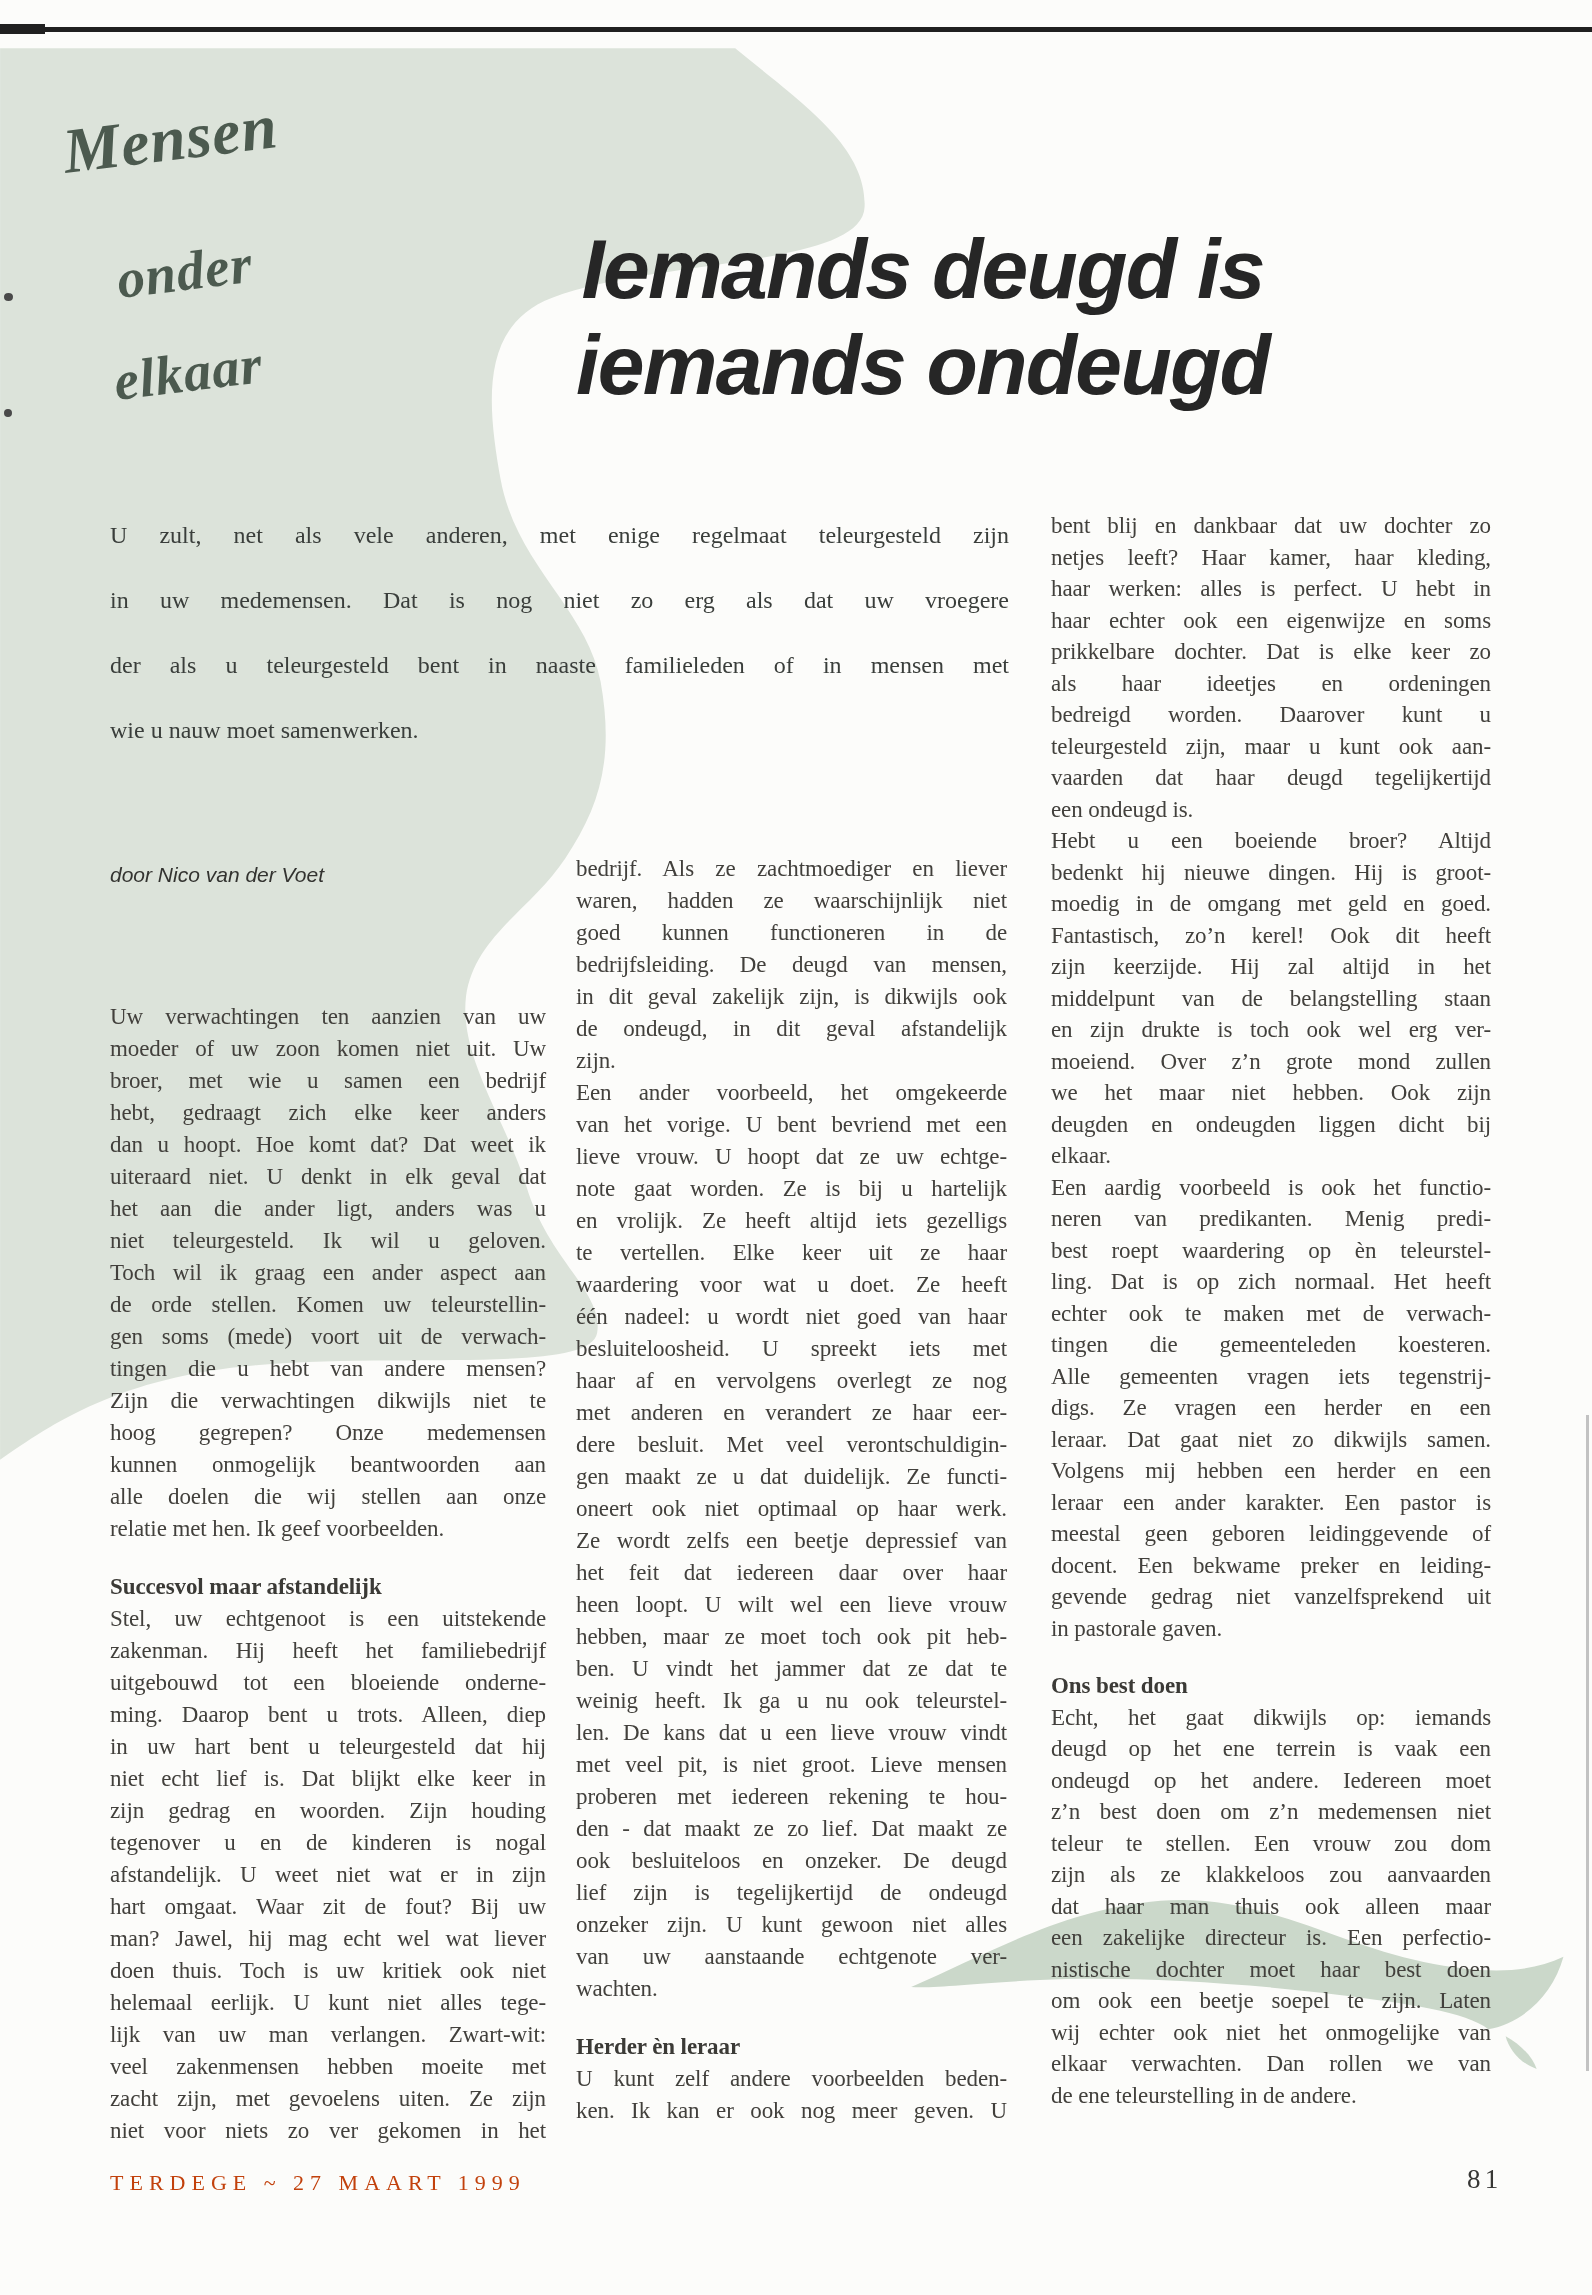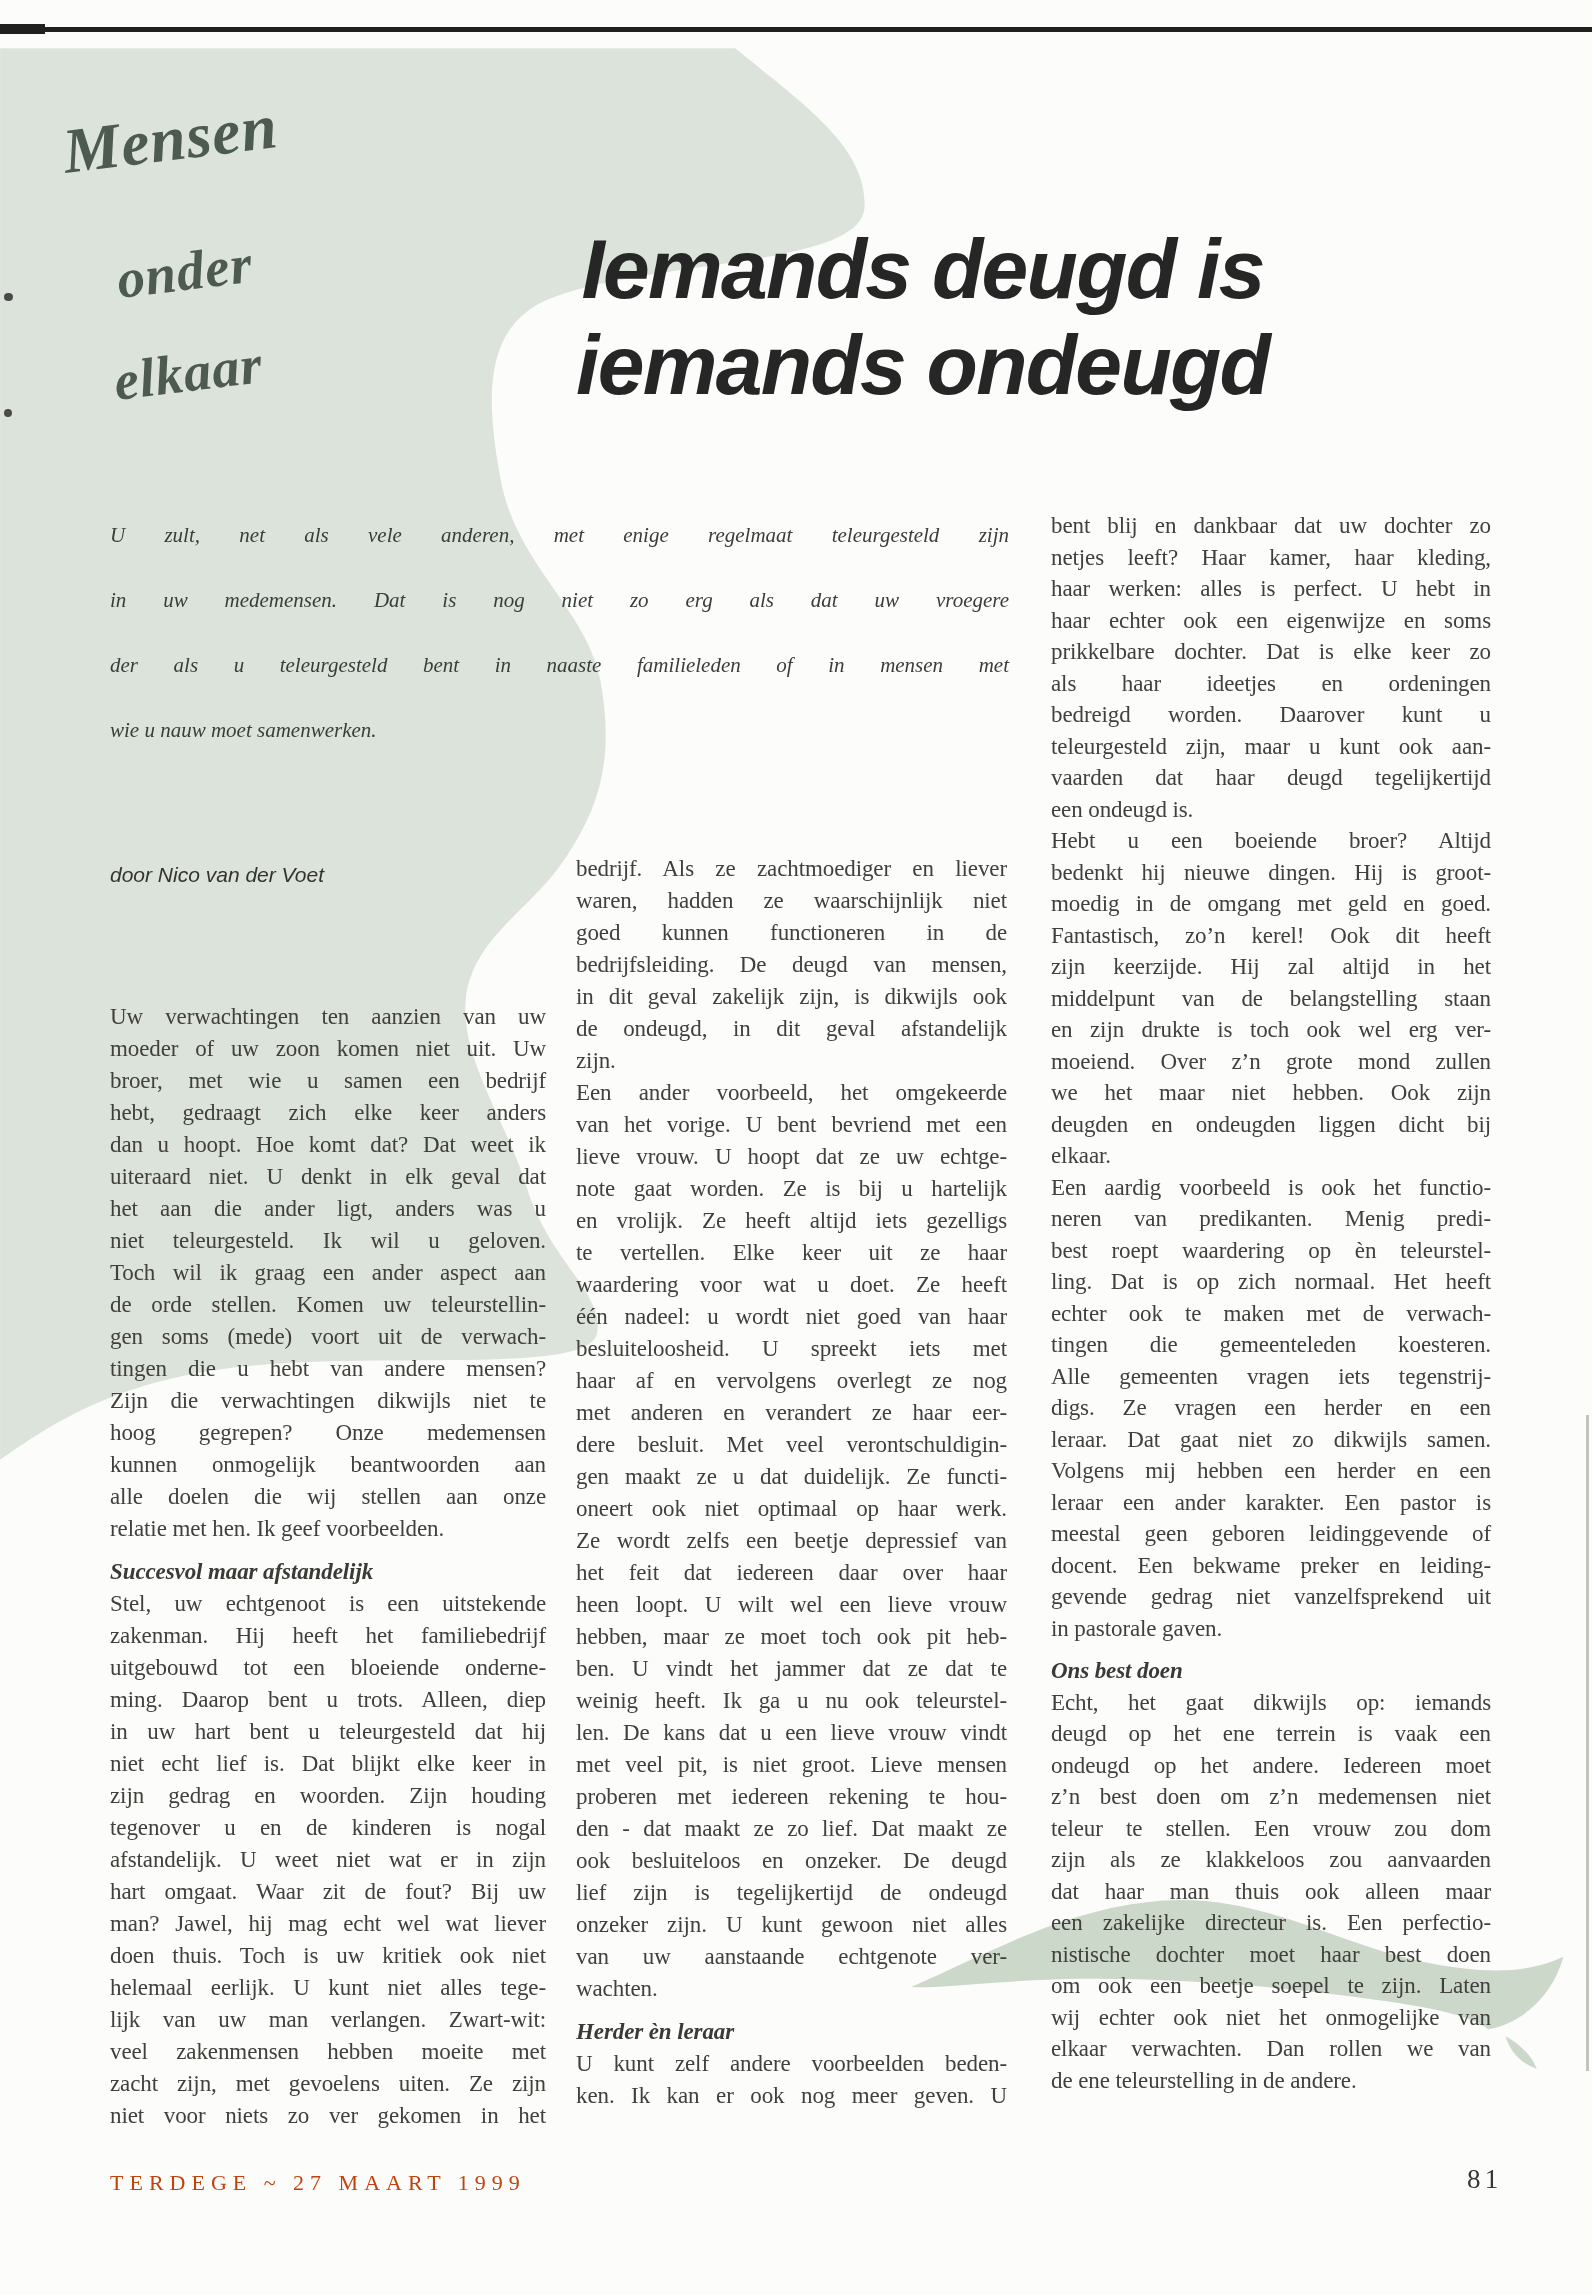--- a/index.html
+++ b/index.html
@@ -33,39 +33,39 @@
   #title{
     position:absolute;left:576px;top:221px;z-index:2;
     font-family:"Liberation Sans", sans-serif;
     font-style:italic;font-weight:bold;
     font-size:84px;line-height:96px;letter-spacing:-1.7px;
     color:#262626;white-space:nowrap;text-align:center;
   }
 
   #intro{
     position:absolute;left:110px;top:503px;width:899px;z-index:2;
-    font-style:italic;font-size:21px;color:#3a3e3b;
+    font-size:24px;color:#3a3e3b;
   }
   #intro .tline{line-height:65px;white-space:normal;}
 
   #byline{
     position:absolute;left:110px;top:863px;z-index:2;
     font-family:"Liberation Sans", sans-serif;
     font-style:italic;font-size:21px;color:#333330;white-space:nowrap;
   }
 
   .col{position:absolute;z-index:2;font-size:23px;color:#42403c;letter-spacing:-0.1px;}
   #col1{left:110px;top:1001px;width:436px;line-height:32px;}
   #col2{left:576px;top:853px;width:431px;line-height:32px;}
   #col3{left:1051px;top:510px;width:440px;line-height:31.5px;}
   .bline{white-space:normal;}
   .jl{text-align:justify;text-align-last:justify;}
   .ll{text-align:left;text-align-last:left;}
   .bheading{
-    font-weight:bold;font-style:italic;margin-top:11px;
+    font-weight:bold;margin-top:26px;
     text-align:left;color:#3b3a36;
   }
 
   #footer-left{
     position:absolute;left:110px;top:2170px;z-index:4;
     font-size:22px;letter-spacing:6px;color:#c2410c;white-space:nowrap;
   }
   #page-number{
     position:absolute;left:1467px;top:2164px;z-index:4;
     font-size:27px;letter-spacing:4.3px;color:#373735;white-space:nowrap;

